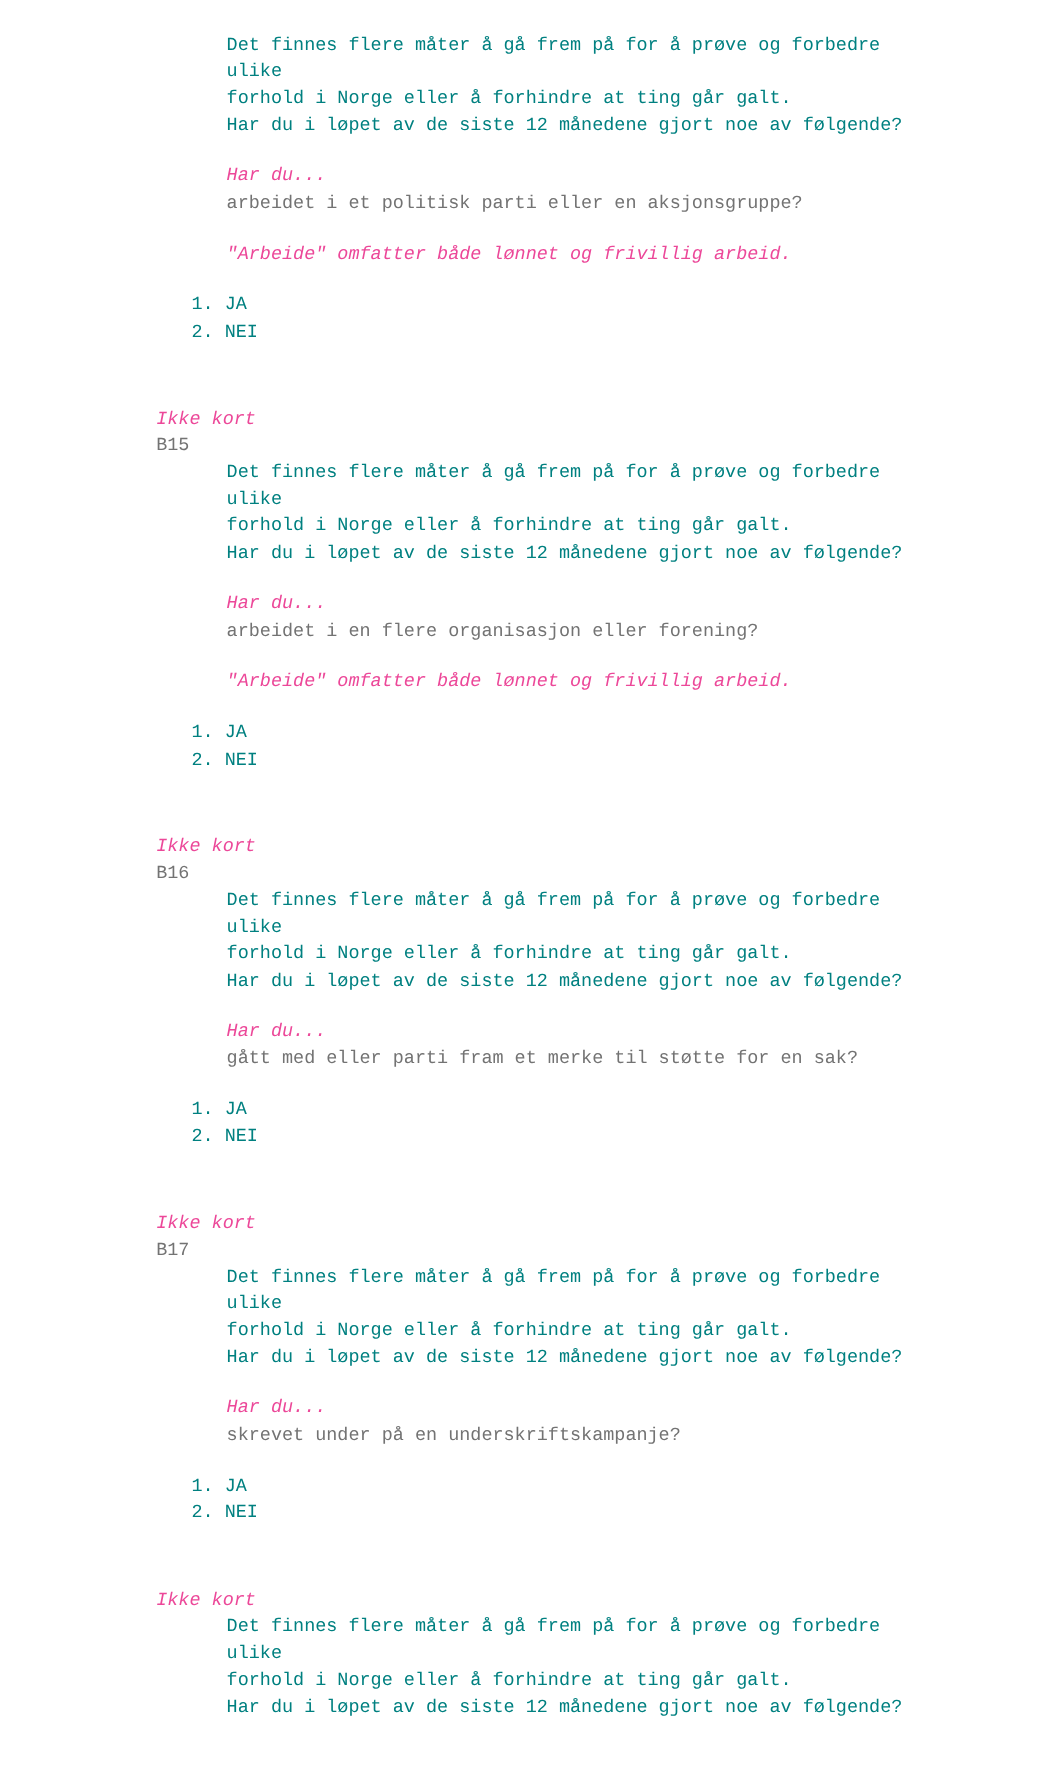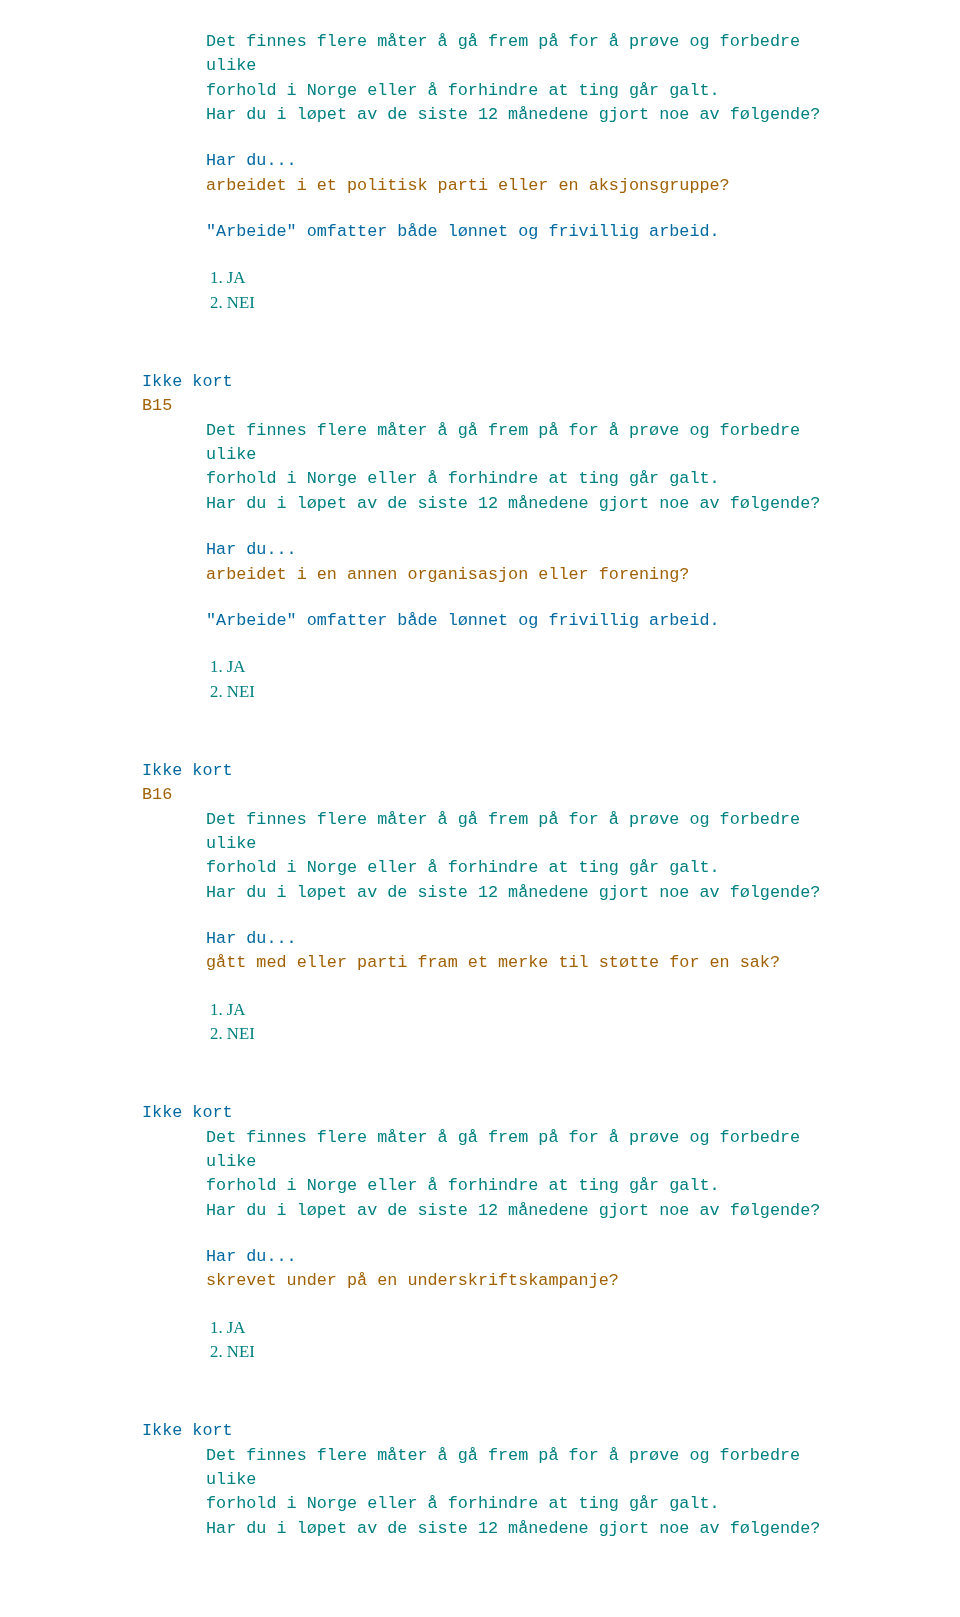--- a/index.html
+++ b/index.html
@@ -19,25 +19,25 @@
     line-height: 1.45;
     position: relative;
   }
   .blk {
     margin-bottom: 55px;
   }
   .blk:last-of-type {
     margin-bottom: 0;
   }
   .teal { color: #008080; }
-  .purple { color: #0369a1; }
-  .black { color: #a16207; }
+  .purple { color: #ec4899; font-style: italic; }
+  .black { color: #737373; }
   .la { margin-left: 12px; }
   .lb { margin-left: 76px; }
-  .lc { margin-left: 80px; font-family: Liberation Serif, serif; }
+  .lc { margin-left: 44px; }
   .spacer { height: 22px; }
 </style>
 </head>
 <body>
 
 <div class="page">
 
   <div class="blk">
     <div class="teal lb">Det finnes flere måter å gå frem på for å prøve og forbedre ulike</div>
     <div class="teal lb">forhold i Norge eller å forhindre at ting går galt.</div>
@@ -53,21 +53,21 @@
   </div>
 
   <div class="blk">
     <div class="purple la">Ikke kort</div>
     <div class="black la">B15</div>
     <div class="teal lb">Det finnes flere måter å gå frem på for å prøve og forbedre ulike</div>
     <div class="teal lb">forhold i Norge eller å forhindre at ting går galt.</div>
     <div class="teal lb">Har du i løpet av de siste 12 månedene gjort noe av følgende?</div>
     <div class="spacer"></div>
     <div class="purple lb">Har du...</div>
-    <div class="black lb">arbeidet i en annen organisasjon eller forening?</div>
+    <div class="black lb">arbeidet i en flere organisasjon eller forening?</div>
     <div class="spacer"></div>
     <div class="purple lb">"Arbeide" omfatter både lønnet og frivillig arbeid.</div>
     <div class="spacer"></div>
     <div class="teal lc">1. JA</div>
     <div class="teal lc">2. NEI</div>
   </div>
 
   <div class="blk">
     <div class="purple la">Ikke kort</div>
     <div class="black la">B16</div>
@@ -77,20 +77,21 @@
     <div class="spacer"></div>
     <div class="purple lb">Har du...</div>
     <div class="black lb">gått med eller parti fram et merke til støtte for en sak?</div>
     <div class="spacer"></div>
     <div class="teal lc">1. JA</div>
     <div class="teal lc">2. NEI</div>
   </div>
 
   <div class="blk">
     <div class="purple la">Ikke kort</div>
+    <div class="black la">B17</div>
     <div class="teal lb">Det finnes flere måter å gå frem på for å prøve og forbedre ulike</div>
     <div class="teal lb">forhold i Norge eller å forhindre at ting går galt.</div>
     <div class="teal lb">Har du i løpet av de siste 12 månedene gjort noe av følgende?</div>
     <div class="spacer"></div>
     <div class="purple lb">Har du...</div>
     <div class="black lb">skrevet under på en underskriftskampanje?</div>
     <div class="spacer"></div>
     <div class="teal lc">1. JA</div>
     <div class="teal lc">2. NEI</div>
   </div>

